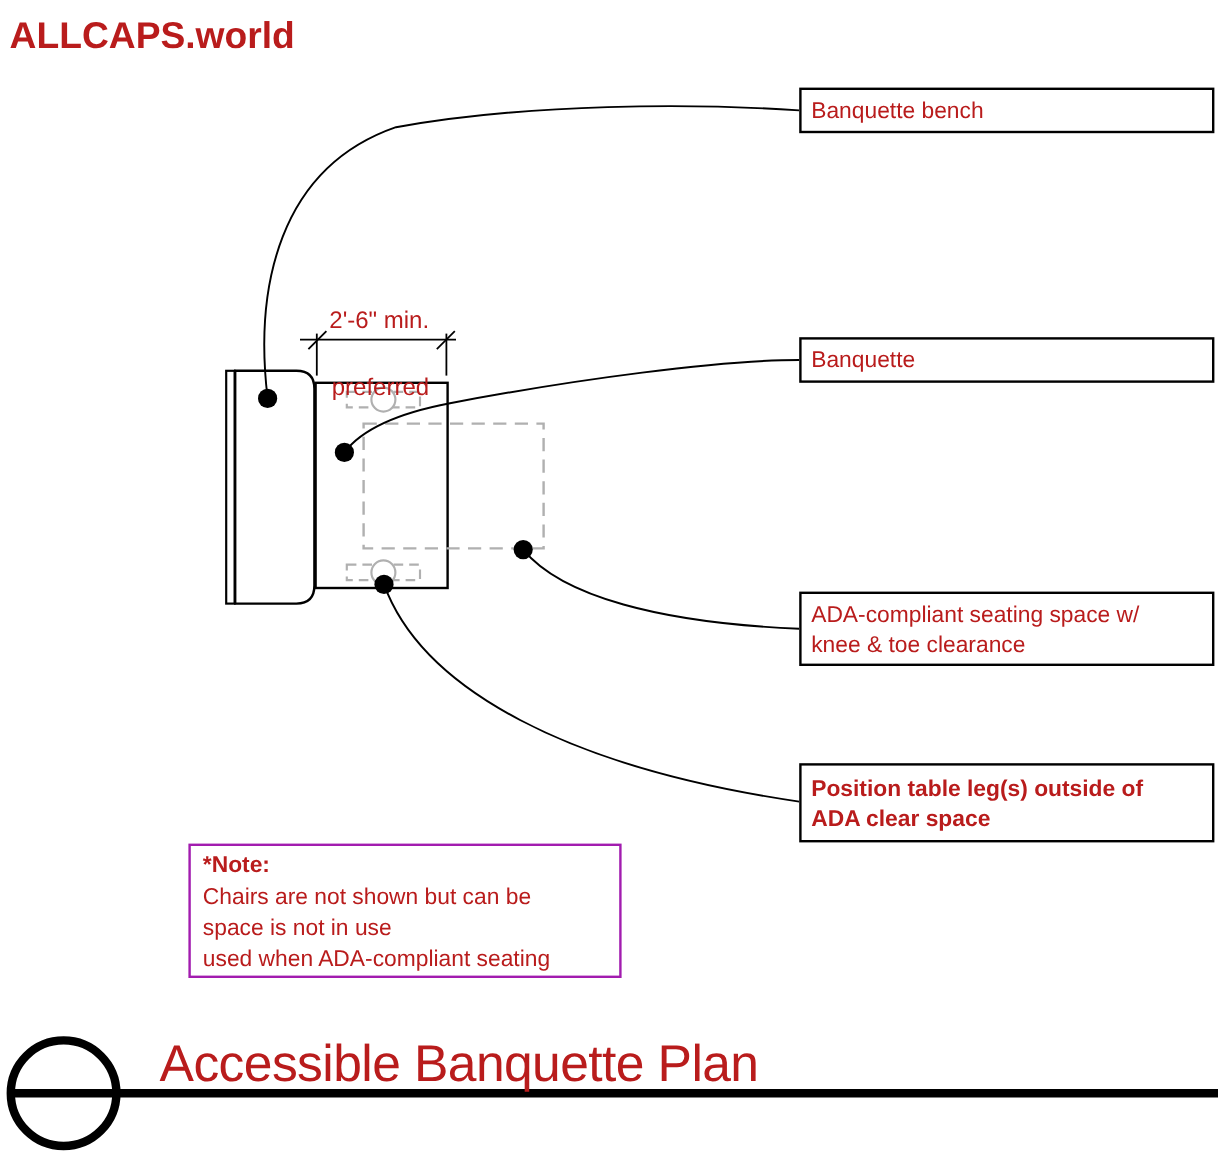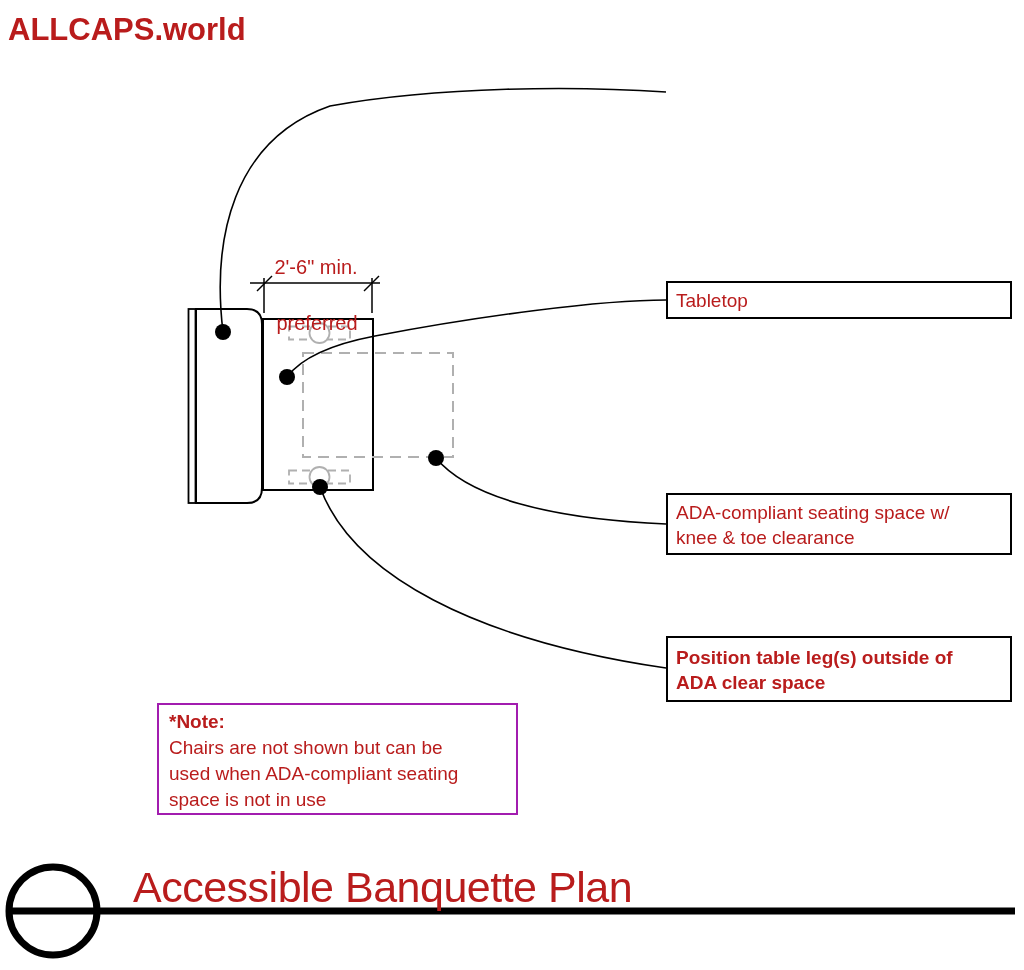--- a/index.html
+++ b/index.html
@@ -119,40 +119,43 @@
       <circle cx="436" cy="458" r="8"></circle>
       <circle cx="320" cy="487" r="8"></circle>
     </g>
 
     <line x1="9" y1="911" x2="1015" y2="911" stroke="#000" stroke-width="7"></line>
     <circle cx="53" cy="911" r="44" fill="none" stroke="#000" stroke-width="7"></circle>
   </svg>
 
   <div id="logo" class="abs">ALLCAPS.world</div>
 
+  <div id="callout-banquette-bench" class="abs callout">
+    <div class="co-line">Banquette bench</div>
+  </div>
 
   <div id="callout-tabletop" class="abs callout">
-    <div class="co-line">Tabletop</div>
+    <div class="co-line">Banquette</div>
   </div>
 
   <div id="callout-ada-seating" class="abs callout">
     <div class="co-line">ADA-compliant seating space w/</div>
     <div class="co-line">knee &amp; toe clearance</div>
   </div>
 
   <div id="callout-table-legs" class="abs callout">
     <div class="co-line">Position table leg(s) outside of</div>
     <div class="co-line">ADA clear space</div>
   </div>
 
   <div id="dim-label-min" class="abs dim-label">2'-6" min.</div>
   <div id="dim-label-preferred" class="abs dim-label">preferred</div>
 
   <div id="note-box" class="abs">
     <div id="note-title">*Note:</div>
     <div>Chairs are not shown but can be</div>
+    <div>space is not in use</div>
     <div>used when ADA-compliant seating</div>
-    <div>space is not in use</div>
   </div>
 
   <div id="drawing-title" class="abs">Accessible Banquette Plan</div>
 
 </div>
 
 </body></html>

